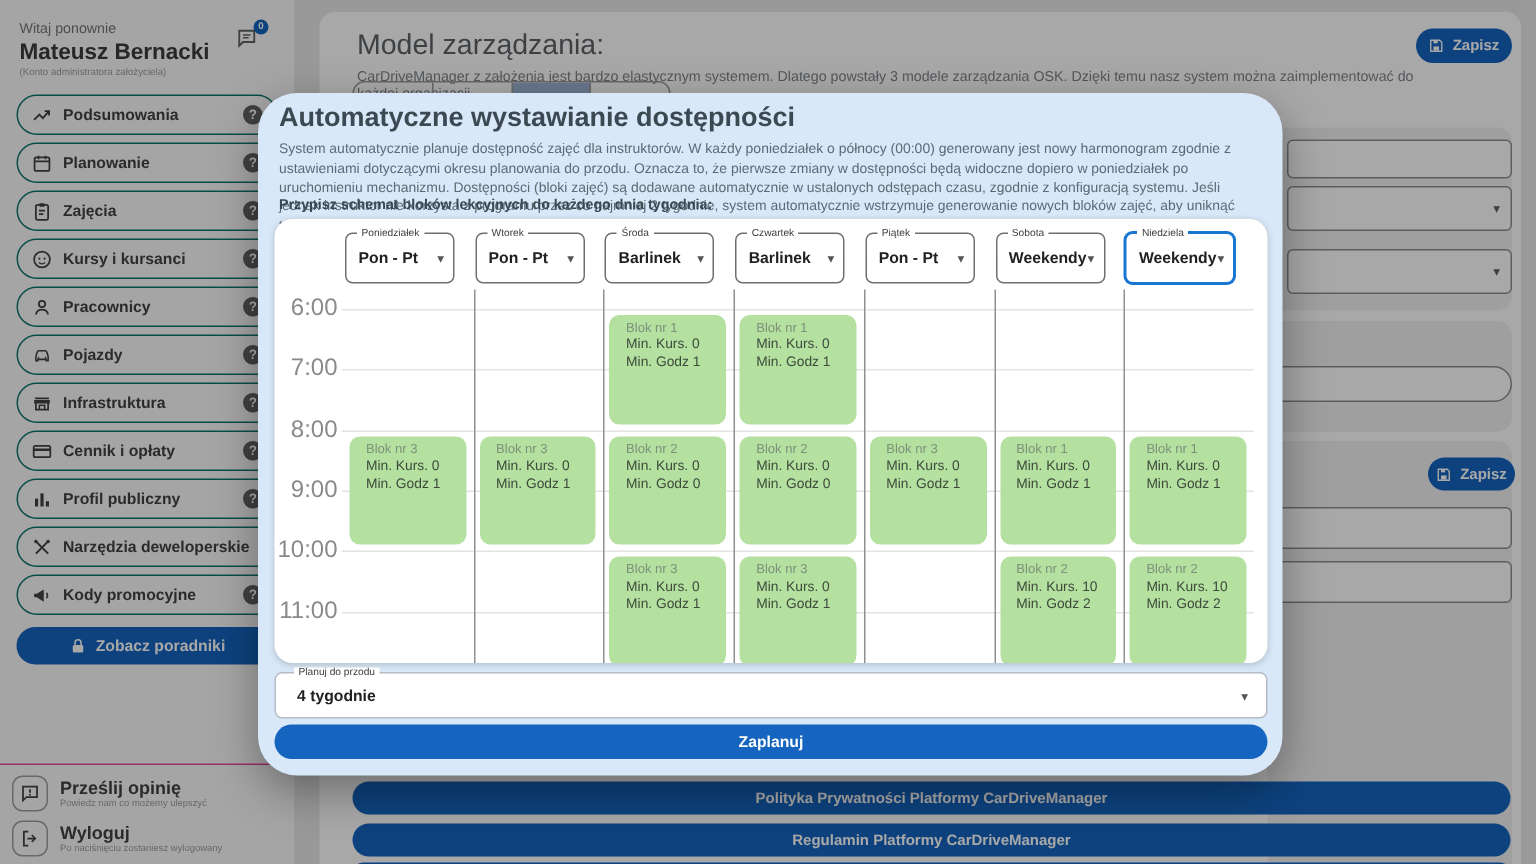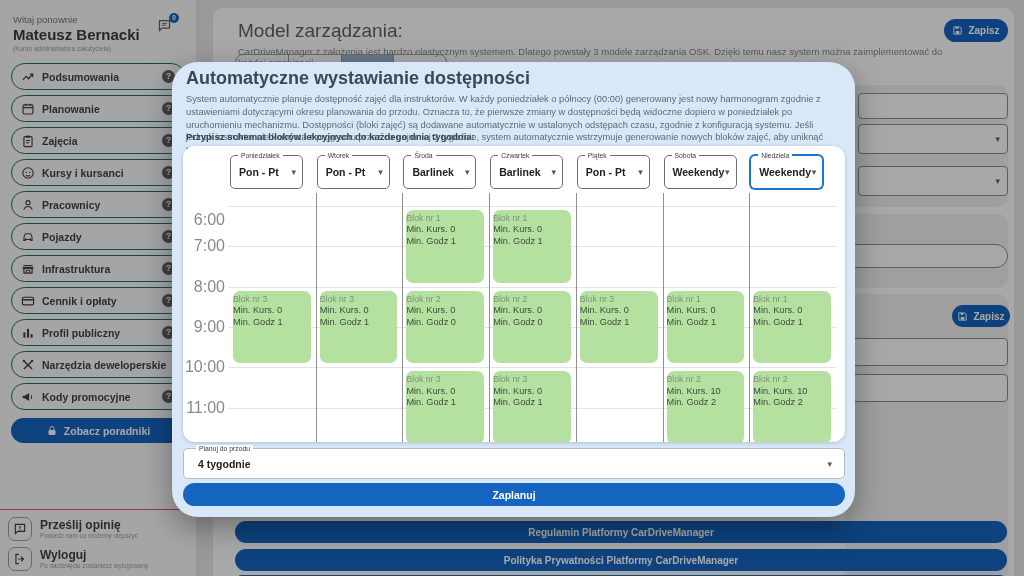--- a/index.html
+++ b/index.html
@@ -62,21 +62,21 @@
   .tlabel { position:absolute; left:0; width:42px; text-align:right; font-size:16px; color:#8a8a8a; line-height:18px; }
   .hline { position:absolute; left:45px; width:608px; height:1px; background:#e3e3e3; }
   .vsep { position:absolute; top:47px; bottom:0; width:1px; background:#8f8f8f; }
 
   .day-select { position:absolute; top:9px; width:73px; height:34px; border:1px solid #6f6f6f; border-radius:5px; background:#fff; cursor:pointer; }
   .day-select.focused { border:1px solid #1976d2; box-shadow:0 0 0 1px #1976d2; }
   .ds-label { position:absolute; left:7px; top:-4px; font-size:6.8px; color:#3c3c3c; background:#fff; padding:0 3px; white-space:nowrap; }
   .ds-value { position:absolute; left:8px; top:10px; font-size:10.5px; font-weight:600; color:#212121; white-space:nowrap; }
   .ds-caret { position:absolute; right:6px; top:11px; font-size:9px; color:#555; }
 
-  .block { position:absolute; background:#b4e0a0; border-radius:7px; padding:3px 0; overflow:hidden; cursor:pointer; }
+  .block { position:absolute; background:#b4e0a0; border-radius:7px; padding:3px 11px; overflow:hidden; cursor:pointer; }
   .b-title { font-size:8.7px; color:#7d927a; line-height:1.3; }
   .b-line { font-size:9.2px; font-weight:normal; color:#3e4a3c; line-height:1.3; }
 
   .plan-field { position:absolute; left:11px; top:386px; width:662px; height:31px; background:#fff; border:1px solid #b5bcc4; border-radius:5px; cursor:pointer; }
   .plan-field .ds-label { left:12px; background:#fff; }
   .plan-field .ds-value { left:14px; top:9px; }
   .plan-field .ds-caret { right:12px; top:10px; }
   .schedule-btn { position:absolute; left:11px; top:421px; width:662px; height:23px; border-radius:12px; background:#1565c0; color:#fff; font-size:10.5px; font-weight:bold; display:flex; align-items:center; justify-content:center; cursor:pointer; }
 </style>
 </head>
@@ -303,38 +303,38 @@
         <rect x="8" y="13" width="8" height="6" fill="currentColor"></rect>
         <rect x="8" y="4.5" width="6" height="4" fill="currentColor"></rect>
       </svg>
     <span>Zapisz</span>
   </div>
   <div class="bg-field" style="left:500px;top:330px;width:295px;height:28px;"></div>
   <div class="bg-field" style="left:500px;top:366px;width:295px;height:28px;"></div>
 
   <div class="legal-wrap">
 
+      <div class="legal-btn">Polityka Prywatności Platformy CarDriveManager</div>
+
       <div class="legal-btn">Regulamin Platformy CarDriveManager</div>
-
-      <div class="legal-btn">Polityka Prywatności Platformy CarDriveManager</div>
 
   </div>
   <div class="legal-sliver"></div>
 </main>
 
 <div class="overlay"></div>
 
 <section class="modal">
   <div class="m-title">Automatyczne wystawianie dostępności</div>
   <div class="m-desc">System automatycznie planuje dostępność zajęć dla instruktorów. W każdy poniedziałek o północy (00:00) generowany jest nowy harmonogram zgodnie z ustawieniami dotyczącymi okresu planowania do przodu. Oznacza to, że pierwsze zmiany w dostępności będą widoczne dopiero w poniedziałek po uruchomieniu mechanizmu. Dostępności (bloki zajęć) są dodawane automatycznie w ustalonych odstępach czasu, zgodnie z konfiguracją systemu. Jeśli jednak instruktor nie korzysta z programu przez co najmniej 2 tygodnie, system automatycznie wstrzymuje generowanie nowych bloków zajęć, aby uniknąć tworzenia "terminów widmo".</div>
   <div class="m-assign">Przypisz schemat bloków lekcyjnych do każdego dnia tygodnia:</div>
 
   <div class="white-card">
     <div id="schedule">
-        <div class="tlabel" style="top: 65px;">6:00</div>
+        <div class="tlabel" style="top: 51px;">6:00</div>
         <div class="hline" style="top: 60px;"></div>
         <div class="tlabel" style="top: 91.3px;">7:00</div>
         <div class="hline" style="top: 100.3px;"></div>
         <div class="tlabel" style="top: 131.6px;">8:00</div>
         <div class="hline" style="top: 140.6px;"></div>
         <div class="tlabel" style="top: 171.9px;">9:00</div>
         <div class="hline" style="top: 180.9px;"></div>
         <div class="tlabel" style="top: 212.2px;">10:00</div>
         <div class="hline" style="top: 221.2px;"></div>
         <div class="tlabel" style="top: 252.5px;">11:00</div>

